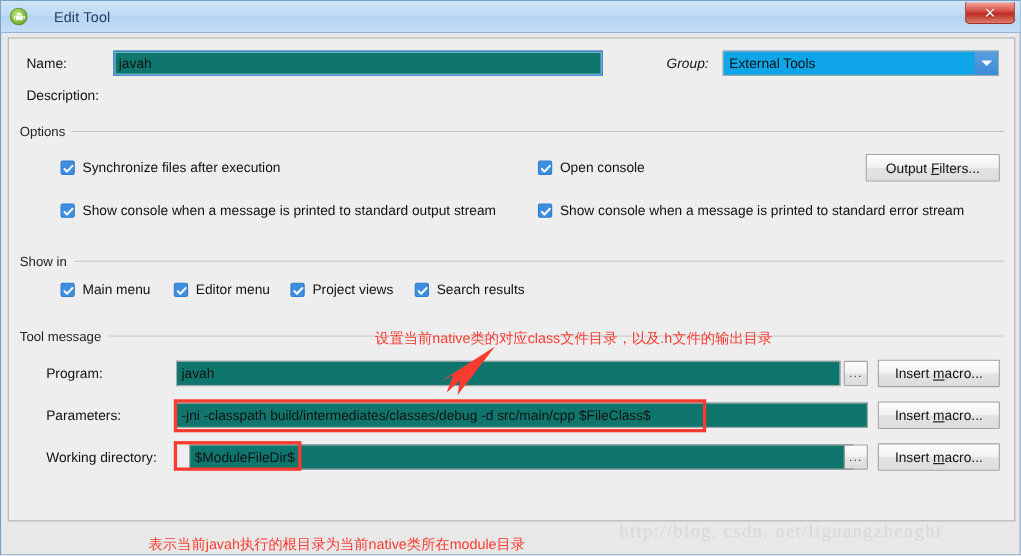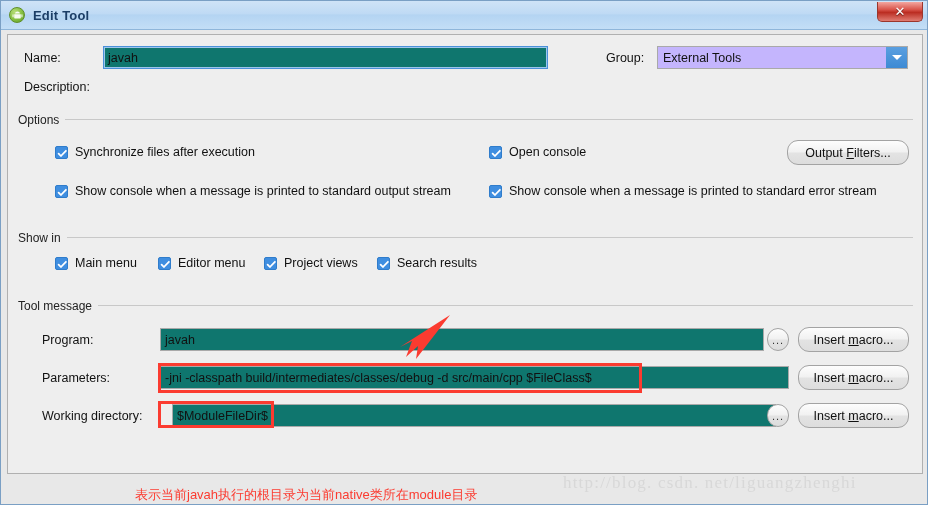--- a/index.html
+++ b/index.html
@@ -42,24 +42,24 @@
     border-radius: 50%;
     background: radial-gradient(circle at 35% 30%, #b8dd7a 0%, #84bf3f 55%, #5f9a25 100%);
     border: 1px solid #5f8f2a;
     box-sizing: border-box;
     display: flex;
     align-items: center;
     justify-content: center;
   }
   #titlebar .tb-icon svg { display: block; }
   #titlebar .tb-title {
-    margin-left: 8px;
+    margin-left: 24px;
     font-size: 13px;
     color: #1c3e66;
-    font-weight: bold;
+    font-weight: normal;
     letter-spacing: .2px;
   }
   .tb-close {
     position: absolute;
     right: 6px;
     top: 1px;
     width: 46px;
     height: 20px;
     border-radius: 0 0 5px 5px;
     background: linear-gradient(to bottom, #f3a7a0 0%, #d9544a 40%, #bb2d22 55%, #e07c72 100%);
@@ -117,21 +117,21 @@
   }
   .tfield.focused {
     border: 1px solid #4a90d9;
     box-shadow: inset 0 0 0 1px #9cc6ec;
   }
 
   
   .combo {
     position: absolute;
     box-sizing: border-box;
-    background: #c4b5fd;
+    background: #0ea5e9;
     border: 1px solid #a9a9a9;
     display: flex;
     align-items: center;
     font-size: 12.5px;
     color: #111;
     padding-left: 5px;
     overflow: hidden;
     white-space: nowrap;
   }
   .combo .arrowbox {
@@ -187,21 +187,21 @@
   }
   .cbox svg { position: absolute; left: 1px; top: 1px; }
   .cblabel { font-size: 12.5px; color: #111111; }
 
   
   .btn {
     position: absolute;
     box-sizing: border-box;
     background: linear-gradient(to bottom, #fdfdfd 0%, #f1f1f1 48%, #e3e3e3 52%, #dddddd 100%);
     border: 1px solid #a3a3a3;
-    border-radius: 11px;
+    border-radius: 1px;
     font-size: 12.5px;
     color: #111111;
     display: flex;
     align-items: center;
     justify-content: center;
   }
   .btn.small {
     font-size: 11px;
     letter-spacing: 1px;
     color: #333;
@@ -258,21 +258,21 @@
     </span>
     <span class="tb-title">Edit Tool</span>
     <div class="tb-close">✕</div>
   </div>
 
   <div id="content">
 
     <span class="lbl" style="left:16px; top:16px;">Name:</span>
     <div class="tfield focused" style="left:95px; top:11px; width:445px; height:23px;">javah</div>
 
-    <span class="lbl" style="left:598px; top:16px;">Group:</span>
+    <span class="lbl" style="left:598px; top:16px;font-style:italic;">Group:</span>
     <div class="combo" style="left:649px; top:11px; width:251px; height:23px;">
       <span>External Tools</span>
       <span class="arrowbox">
           <i></i>
         </span>
     </div>
 
     <span class="lbl" style="left:16px; top:45px;">Description:</span>
 
     <span class="group-title" style="left:10px; top:78px;text-align:center;">Options</span>
@@ -376,20 +376,21 @@
     <span class="lbl" style="left:34px; top:374px;">Working directory:</span>
     <div class="tfield" style="left:152px; top:369px; width:604px; height:23px;margin-left:12px;">$ModuleFileDir$</div>
     <div class="btn small" style="left:759px; top:369px; width:22px; height:23px;">...</div>
     <div class="btn" style="left:790px; top:368px; width:111px; height:25px;">
       <span>Insert <span class="mn">m</span>acro...</span>
     </div>
 
   </div>
 
 
+  <div class="ann-text" style="left:340px; top:298px;">设置当前native类的对应class文件目录，以及.h文件的输出目录</div>
 
   <svg class="arrow-svg" style="left:395px; top:312px;" width="60" height="58" viewBox="0 0 60 58">
     <path d="M54 2 L20 46 L22 33 L10 44 L16 28 L4 34 Z" fill="#fb3b30"></path>
   </svg>
 
   <div class="redbox" style="left:157px; top:362px; width:484px; height:30px;"></div>
 
   <div class="redbox" style="left:157px; top:400px; width:116px; height:27px;"></div>
 
   <div class="ann-text" style="left:134px; top:437px;margin-top:48px;">表示当前javah执行的根目录为当前native类所在module目录</div>

